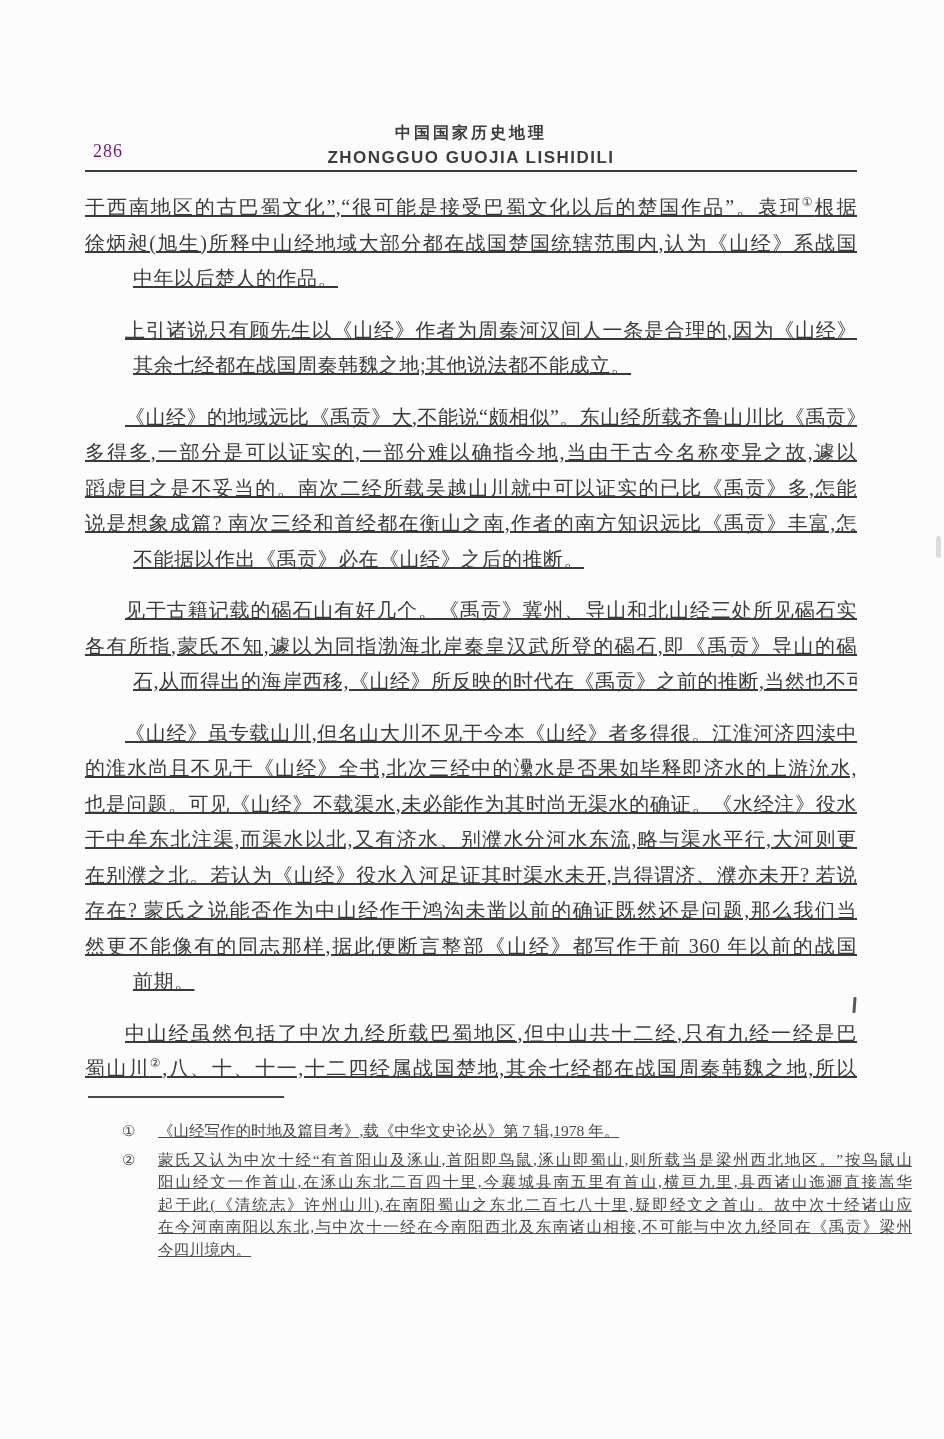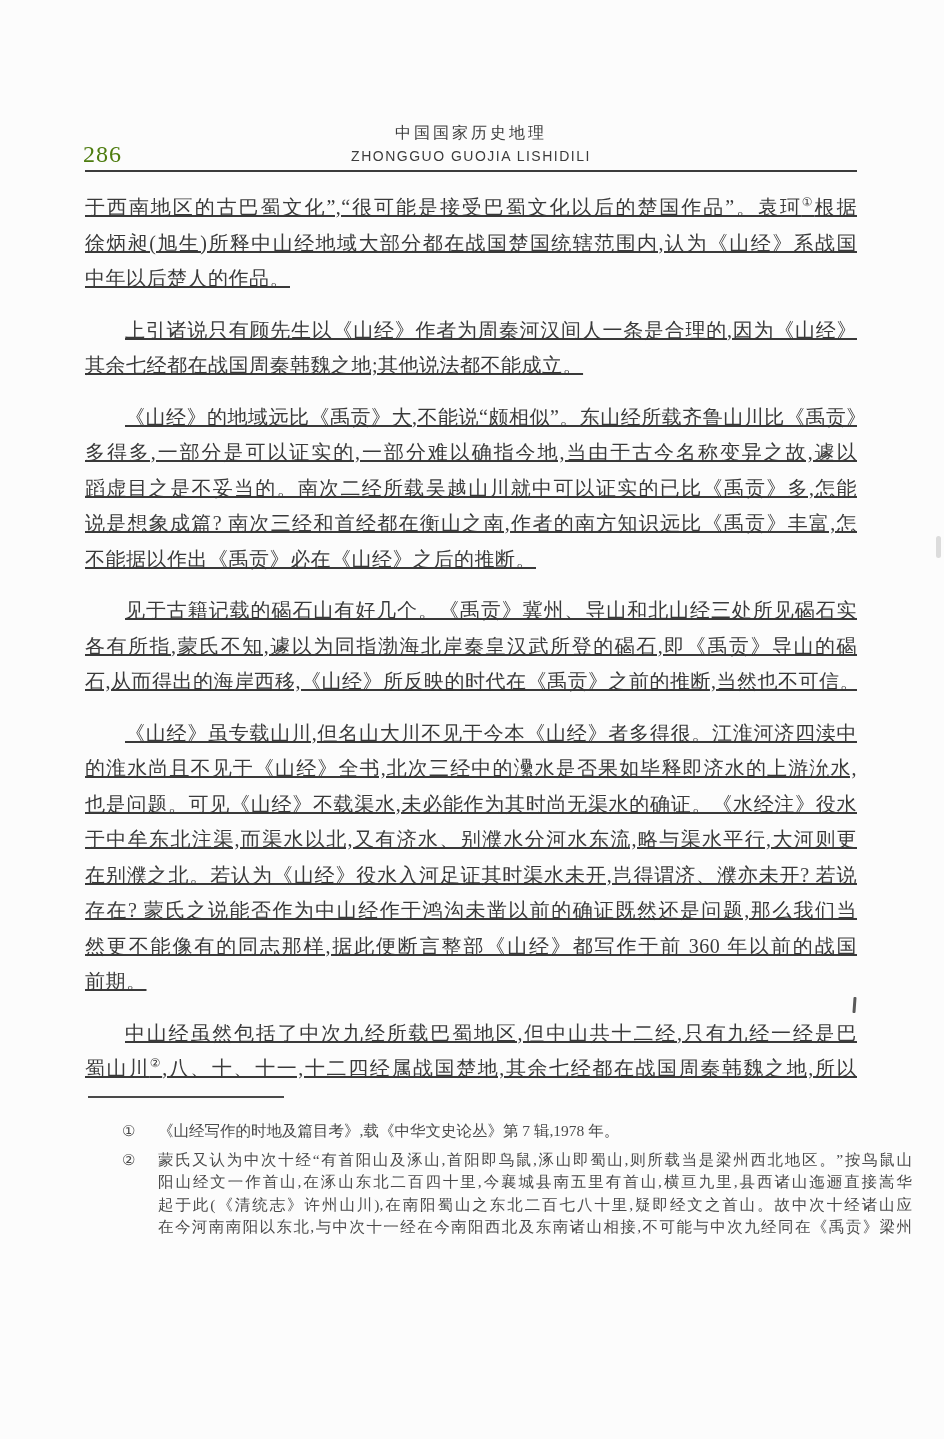--- a/index.html
+++ b/index.html
@@ -9,35 +9,36 @@
     height: 1439px;
     background: #fcfcfc;
     font-family: "Liberation Serif", "DejaVu Serif", serif;
     color: #3a3a3a;
     overflow: hidden;
     margin: 0 auto;
   }
   
   .page-num {
     position: absolute;
-    left: 83px; top: 141px;
-    font-size: 24px;
+    left: 93px; top: 141px;
+    font-size: 18px;
     letter-spacing: 1px;
-    color: #4d7c0f;
+    color: #701a75;
   }
   .header-center {
     position: absolute;
     left: 85px; top: 123px;
     width: 772px;
     text-align: center;
     font-family: "Liberation Sans", "DejaVu Sans", sans-serif;
     color: #3c3c3c;
+    font-weight: bold;
   }
   .title-cn { font-size: 16px; letter-spacing: 3px; }
-  .title-py { font-size: 14px; letter-spacing: 1.5px; margin-top: 4px; text-align: center; }
+  .title-py { font-size: 17px; letter-spacing: 1.5px; margin-top: 4px; text-align: center; }
   .header-rule {
     position: absolute;
     left: 85px; top: 170px;
     width: 772px; height: 2px;
     background: #3c3c3c;
   }
   
   .body-text {
     position: absolute;
     left: 85px; top: 190px;
@@ -48,21 +49,21 @@
     line-height: 35.5px;
     font-size: 20px;
     letter-spacing: 0.5px;
     text-align: justify;
     text-align-last: justify;
     text-justify: inter-character;
     overflow: hidden;
     white-space: nowrap;
     text-decoration: underline;
   }
-  .bline.end { text-align-last: left; }
+  .bline.end { text-align-last: left; margin-left: 48px; }
   .bline.indent { text-indent: 2em; margin-top: 16px; }
   sup.fnref {
     font-size: 12px;
     vertical-align: super;
     line-height: 0;
   }
   
   .fn-sep {
     position: absolute;
     left: 88px; top: 1096px;
@@ -86,20 +87,21 @@
   .fn-body { flex: 1; min-width: 0; }
   .fn-line {
     height: 22.6px;
     line-height: 22.6px;
     font-size: 15.5px;
     text-align: justify;
     text-align-last: justify;
     text-justify: inter-character;
     overflow: hidden;
     white-space: nowrap;
+    text-decoration: underline;
   }
   .fn-line.end { text-align-last: left; }
   
   .ink-mark {
     position: absolute;
     left: 853px; top: 997px;
     width: 3px; height: 16px;
     background: #5a5a5a;
     border-radius: 1px;
     transform: rotate(4deg);
@@ -161,20 +163,21 @@
           <div class="fn-line end">《山经写作的时地及篇目考》,载《中华文史论丛》第 7 辑,1978 年。</div>
         </div>
       </div>
       <div class="fn-row">
         <div class="fn-marker">②</div>
         <div class="fn-body">
           <div class="fn-line">蒙氏又认为中次十经“有首阳山及涿山,首阳即鸟鼠,涿山即蜀山,则所载当是梁州西北地区。”按鸟鼠山</div>
           <div class="fn-line">阳山经文一作首山,在涿山东北二百四十里,今襄城县南五里有首山,横亘九里,县西诸山迤逦直接嵩华</div>
           <div class="fn-line">起于此(《清统志》许州山川),在南阳蜀山之东北二百七八十里,疑即经文之首山。故中次十经诸山应</div>
           <div class="fn-line">在今河南南阳以东北,与中次十一经在今南阳西北及东南诸山相接,不可能与中次九经同在《禹贡》梁州</div>
+          <div class="fn-line end">今四川境内。</div>
         </div>
       </div>
     </div>
 
   <div class="ink-mark"></div>
   <div class="edge-smudge"></div>
 
 </div>
 
 </body></html>

